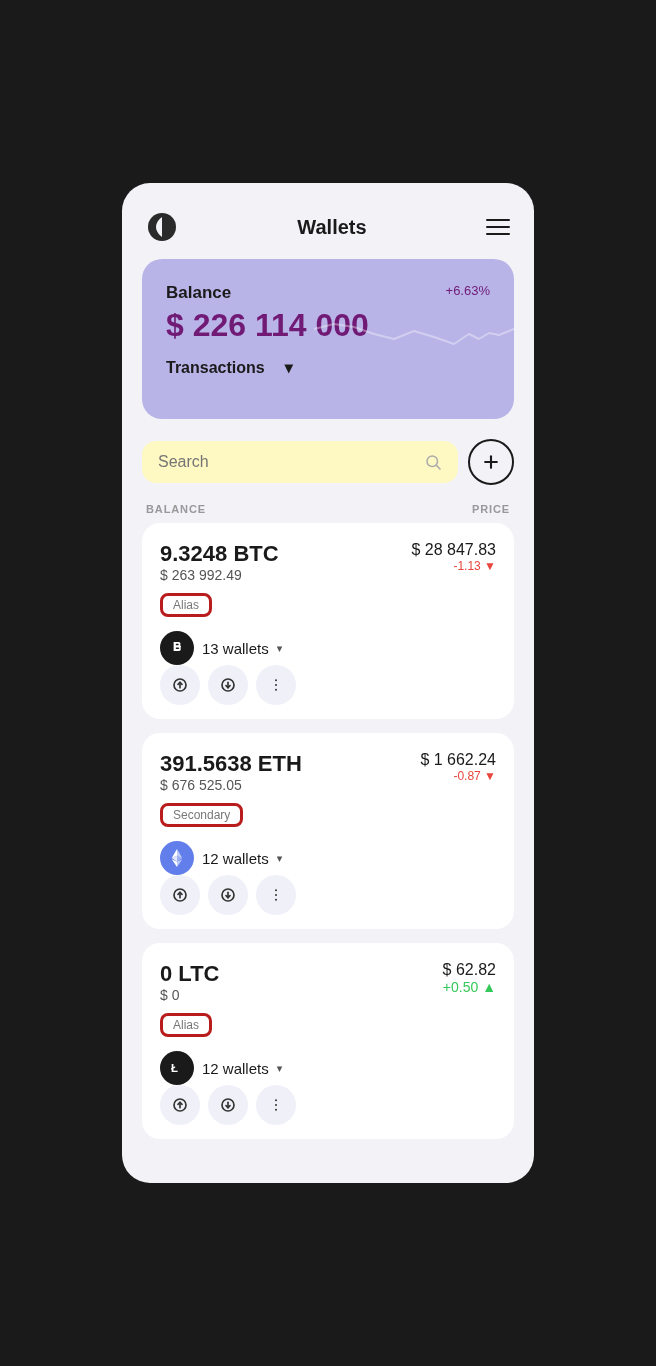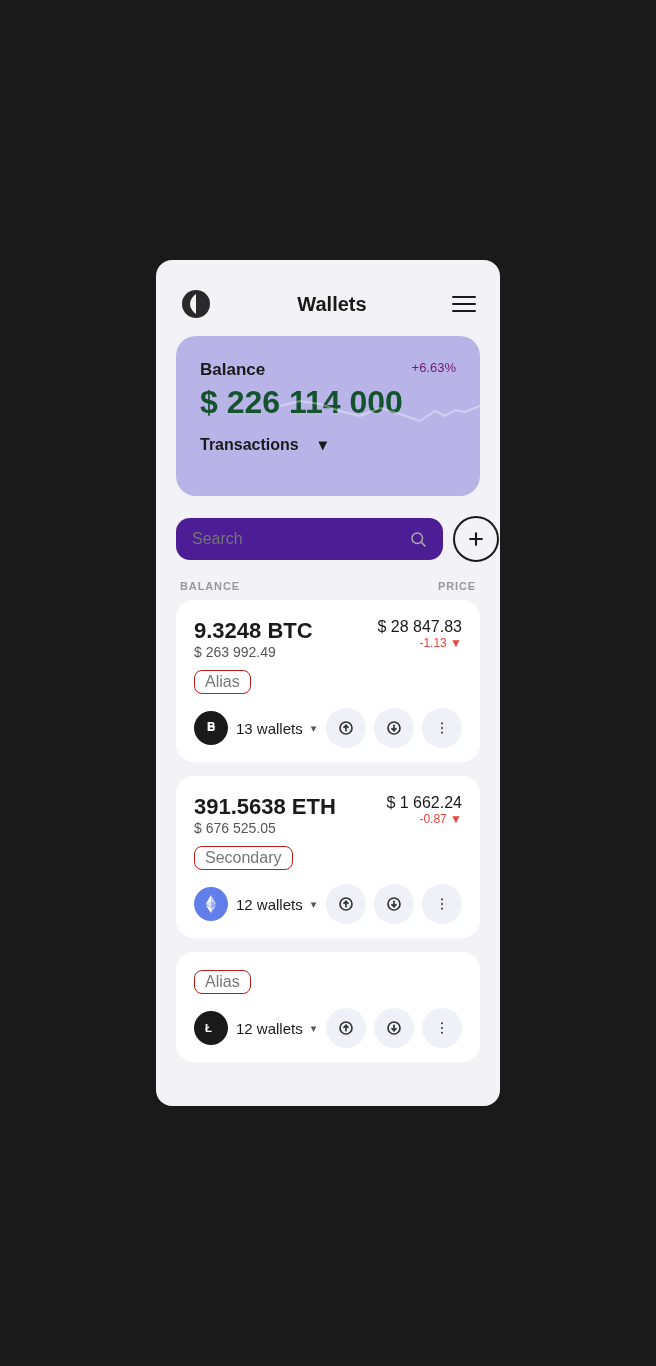--- a/index.html
+++ b/index.html
@@ -5,24 +5,24 @@
     * { box-sizing: border-box; margin: 0; padding: 0; }
     body {
       background: #1a1a1a;
       display: flex;
       justify-content: center;
       align-items: center;
       min-height: 100vh;
       font-family: -apple-system, BlinkMacSystemFont, 'Segoe UI', sans-serif;
     }
     .phone {
-      width: 344px;
+      width: 412px;
       min-height: 844px;
       background: #f2f2f7;
-      border-radius: 16px;
+      border-radius: 28px;
       overflow: hidden;
       position: relative;
       padding: 20px 0 30px;
     }
     .header {
       display: flex;
       align-items: center;
       justify-content: space-between;
       padding: 8px 24px 16px;
     }
@@ -69,21 +69,21 @@
       color: #1a1a1a;
     }
     .balance-percent {
       font-size: 13px;
       font-weight: 500;
       color: #701a75;
     }
     .balance-amount {
       font-size: 32px;
       font-weight: 800;
-      color: #14532d;
+      color: #701a75;
       margin-bottom: 14px;
     }
     .transactions-btn {
       display: flex;
       align-items: center;
       gap: 20px;
       font-size: 16px;
       font-weight: 700;
       color: #1a1a1a;
       cursor: pointer;
@@ -99,21 +99,21 @@
       opacity: 0.5;
     }
     .search-row {
       display: flex;
       align-items: center;
       gap: 10px;
       margin: 20px 20px 0;
     }
     .search-box {
       flex: 1;
-      background: #4c1d95;
+      background: #fef9c3;
       border-radius: 14px;
       display: flex;
       align-items: flex-end;
       padding: 12px 16px;
       gap: 10px;
     }
     .search-box input {
       border: none;
       outline: none;
       font-size: 16px;
@@ -183,31 +183,32 @@
       text-align: right;
     }
     .coin-change-pos {
       font-size: 14px;
       color: #34c759;
       font-weight: 500;
       text-align: right;
     }
     .alias-tag {
       display: inline-block;
-      border: 1px solid #b91c1c;
+      border: 3px solid #b91c1c;
       border-radius: 8px;
       padding: 2px 10px;
-      font-size: 16px;
+      font-size: 12px;
       color: #777;
       margin-bottom: 10px;
     }
     .coin-bottom {
       display: flex;
       justify-content: space-between;
       margin-top: 4px;
+      flex-direction: column;
     }
     .coin-wallets {
       display: flex;
       align-items: center;
       gap: 8px;
     }
     .coin-logo {
       width: 34px;
       height: 34px;
       border-radius: 50%;
@@ -413,20 +414,32 @@
             <circle cx="12" cy="5" r="1.5"></circle>
             <circle cx="12" cy="12" r="1.5"></circle>
             <circle cx="12" cy="19" r="1.5"></circle>
           </svg>
         </button>
       </div>
     </div>
   </div>
 
   <div class="coin-card">
+    <div class="coin-top">
+      <div>
+        <div class="coin-amount">0 LTC</div>
+        <div class="coin-value">$ 0</div>
+      </div>
+      <div class="price-col">
+        <div class="coin-price-usd">$ 62.82</div>
+        <div class="coin-change-pos">
+          <span>+0.50</span> ▲
+        </div>
+      </div>
+    </div>
     <div class="alias-tag">Alias</div>
     <div class="coin-bottom">
       <div class="coin-wallets">
         <div class="coin-logo ltc-logo">
           <svg width="16" height="18" viewBox="0 0 24 24" fill="white">
             <text x="3" y="18" font-size="17" font-weight="bold" fill="white" font-family="sans-serif">Ł</text>
           </svg>
         </div>
         <span class="wallet-count">12 wallets</span>
         <span class="chevron-down">▾</span>

